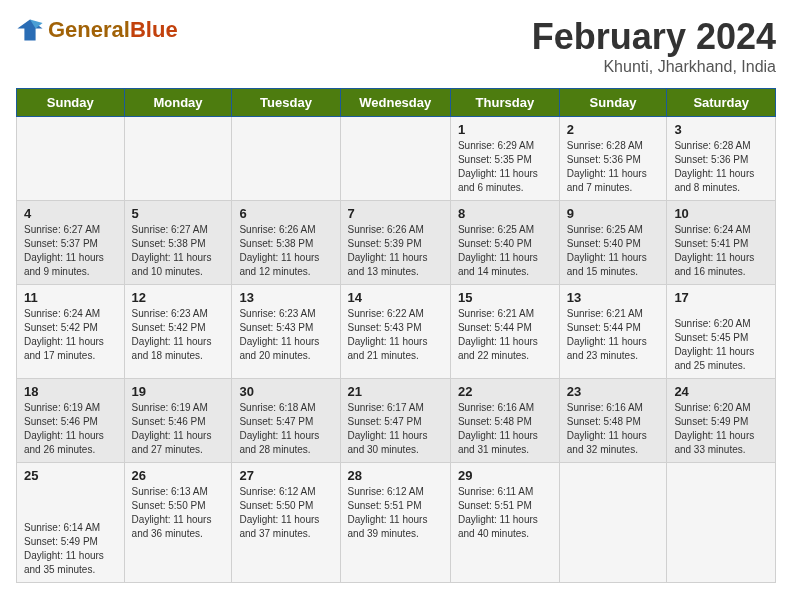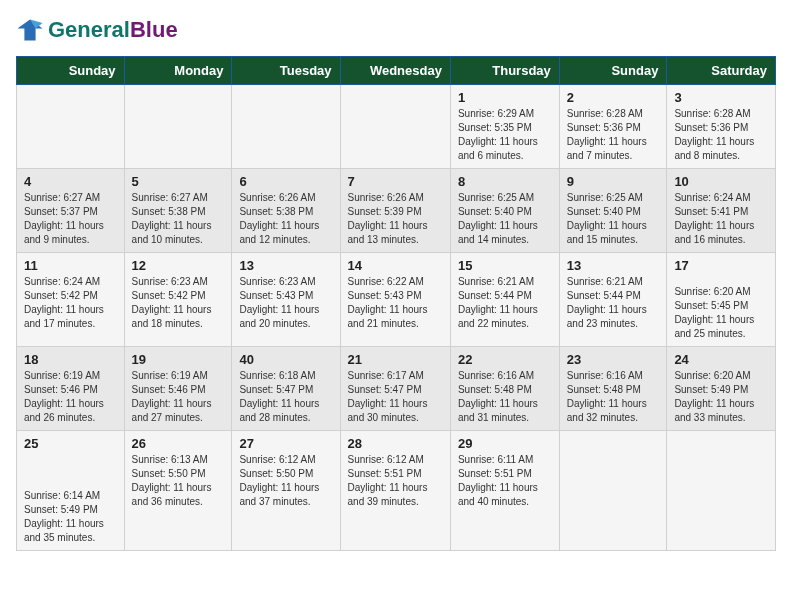--- a/index.html
+++ b/index.html
@@ -36,24 +36,24 @@
     .sub-title {
       font-size: 16px;
       color: #555;
     }
     .calendar {
       width: 100%;
       border-collapse: collapse;
       font-size: 11px;
     }
     .calendar thead th {
-      background-color: #14532d;
+      background-color: #4d7c0f;
       color: #fff;
       padding: 6px 8px;
-      text-align: right;
+      text-align: center;
       font-size: 13px;
       font-weight: bold;
       border: 1px solid #1a5a9a;
     }
     .calendar tbody td {
       border: 1px solid #d0d0d0;
       padding: 5px 7px;
       vertical-align: top;
       width: 113px;
       height: 80px;
@@ -84,25 +84,27 @@
 <body>
 
 <div class="header-area">
   <div class="logo">
     <svg class="logo-bird" viewBox="0 0 40 40" xmlns="http://www.w3.org/2000/svg">
       <polygon points="20,5 38,18 28,18 28,35 12,35 12,18 2,18" fill="#2a6db5"></polygon>
       <polygon points="20,5 38,10 28,18" fill="#4a9fd5"></polygon>
     </svg>
     <div>
       <div style="font-size:22px;font-weight:bold;color:#333;line-height:1.1;">
-        <span style="color:#0f766e;text-align:right;">General</span><span style="color:#701a75;">Blue</span>
+        <span style="color:#a16207;text-align:right;">General</span><span style="color:#c2410c;">Blue</span>
       </div>
     </div>
   </div>
   <div class="title-area">
+    <div class="main-title">February 2024</div>
+    <div class="sub-title">Khunti, Jharkhand, India</div>
   </div>
 </div>
 
 <table class="calendar">
   <thead>
     <tr>
     <th>Sunday</th>
         <th>Monday</th>
         <th>Tuesday</th>
         <th>Wednesday</th>
@@ -231,21 +233,21 @@
 Sunset: 5:46 PM
 Daylight: 11 hours and 26 minutes.</div>
         </td>
         <td>
           <span class="day-number">19</span>
           <div class="day-info" style="white-space: pre-line;">Sunrise: 6:19 AM
 Sunset: 5:46 PM
 Daylight: 11 hours and 27 minutes.</div>
         </td>
         <td>
-          <span class="day-number">40</span>
+          <span class="day-number">30</span>
           <div class="day-info" style="white-space: pre-line;">Sunrise: 6:18 AM
 Sunset: 5:47 PM
 Daylight: 11 hours and 28 minutes.</div>
         </td>
         <td>
           <span class="day-number">21</span>
           <div class="day-info" style="white-space: pre-line;">Sunrise: 6:17 AM
 Sunset: 5:47 PM
 Daylight: 11 hours and 30 minutes.</div>
         </td>

